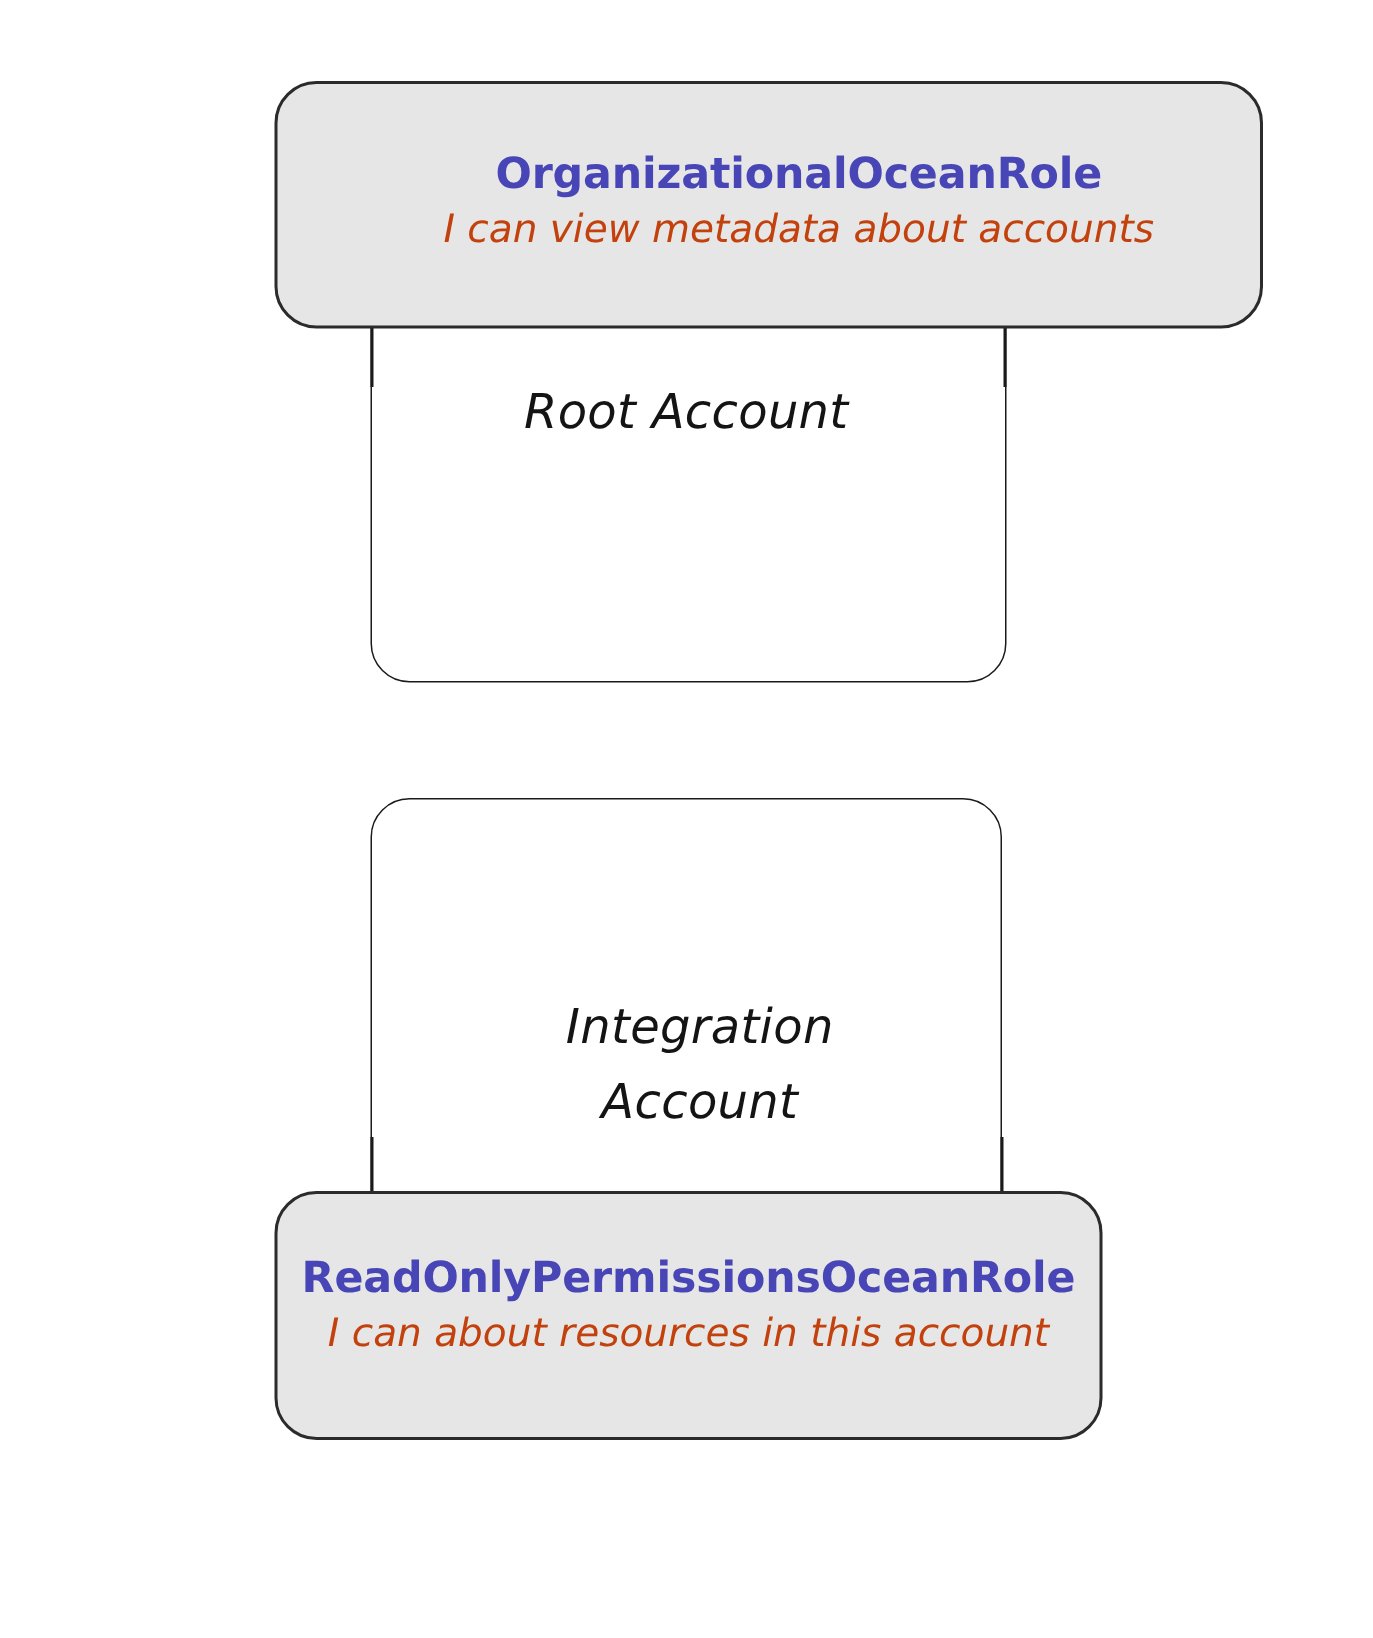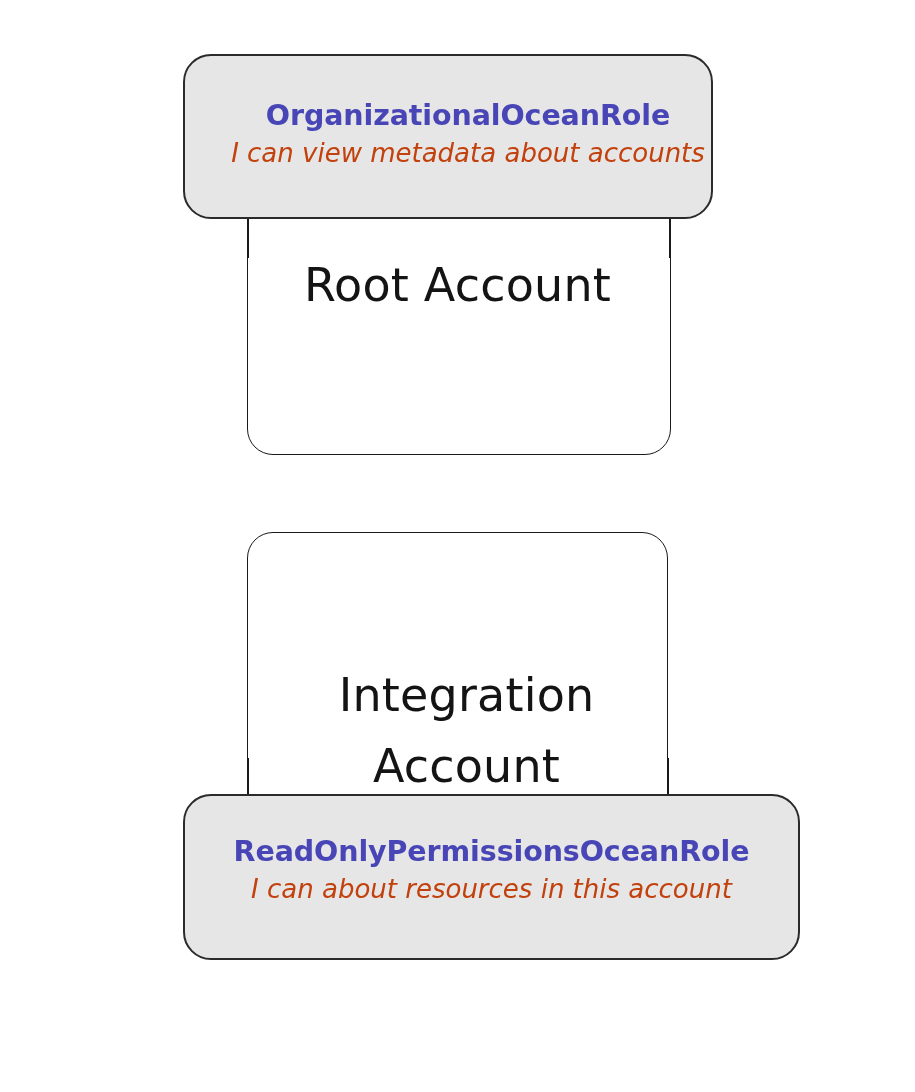--- a/index.html
+++ b/index.html
@@ -28,26 +28,27 @@
     border-radius: 26px;
     box-sizing: border-box;
     z-index: 1;
   }
   .account-label {
     position: absolute;
     left: 0;
     right: 0;
     text-align: center;
     color: #141414;
-    font-size: 46px;
+    font-size: 32px;
     line-height: 1.55;
     font-weight: 400;
     letter-spacing: 0.2px;
     white-space: pre-line;
     z-index: 3;
+    font-style: italic;
   }
 
   #root-account-box   { left: 247px; top: 138px; width: 424px; height: 317px; }
   #root-account-label { top: 250px; }
 
   #integration-account-box   { left: 247px; top: 532px; width: 421px; height: 412px; }
   #integration-account-label { top: 660px; margin-left: 18px; }
 
   
   .connector {
@@ -67,22 +68,22 @@
     background: #e6e6e6;
     border: 2.2px solid #2b2b2b;
     border-radius: 28px;
     box-sizing: border-box;
     z-index: 5;
     display: flex;
     flex-direction: column;
     align-items: center;
     justify-content: center;
   }
-  #organizational-role-box { left: 183px; top: 54px;  width: 530px; height: 165px; padding-left: 40px; }
-  #readonly-role-box       { left: 183px; top: 794px; width: 617px; height: 166px; }
+  #organizational-role-box { left: 183px; top: 54px;  width: 659px; height: 165px; padding-left: 40px; }
+  #readonly-role-box       { left: 183px; top: 794px; width: 552px; height: 166px; }
 
   .role-name {
     font-size: 28.5px;
     font-weight: 700;
     color: #4846b6;
     letter-spacing: -0.1px;
     line-height: 1.25;
     text-align: center;
     white-space: nowrap;
   }

